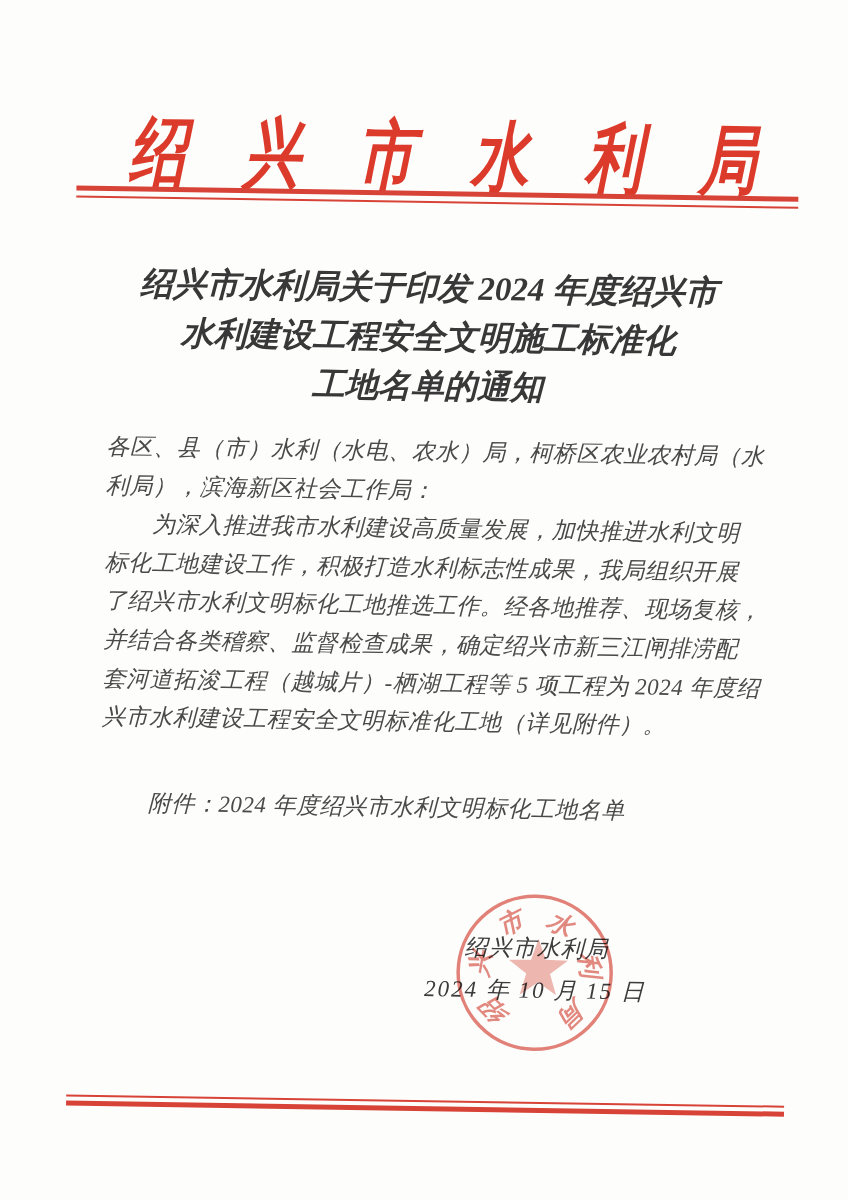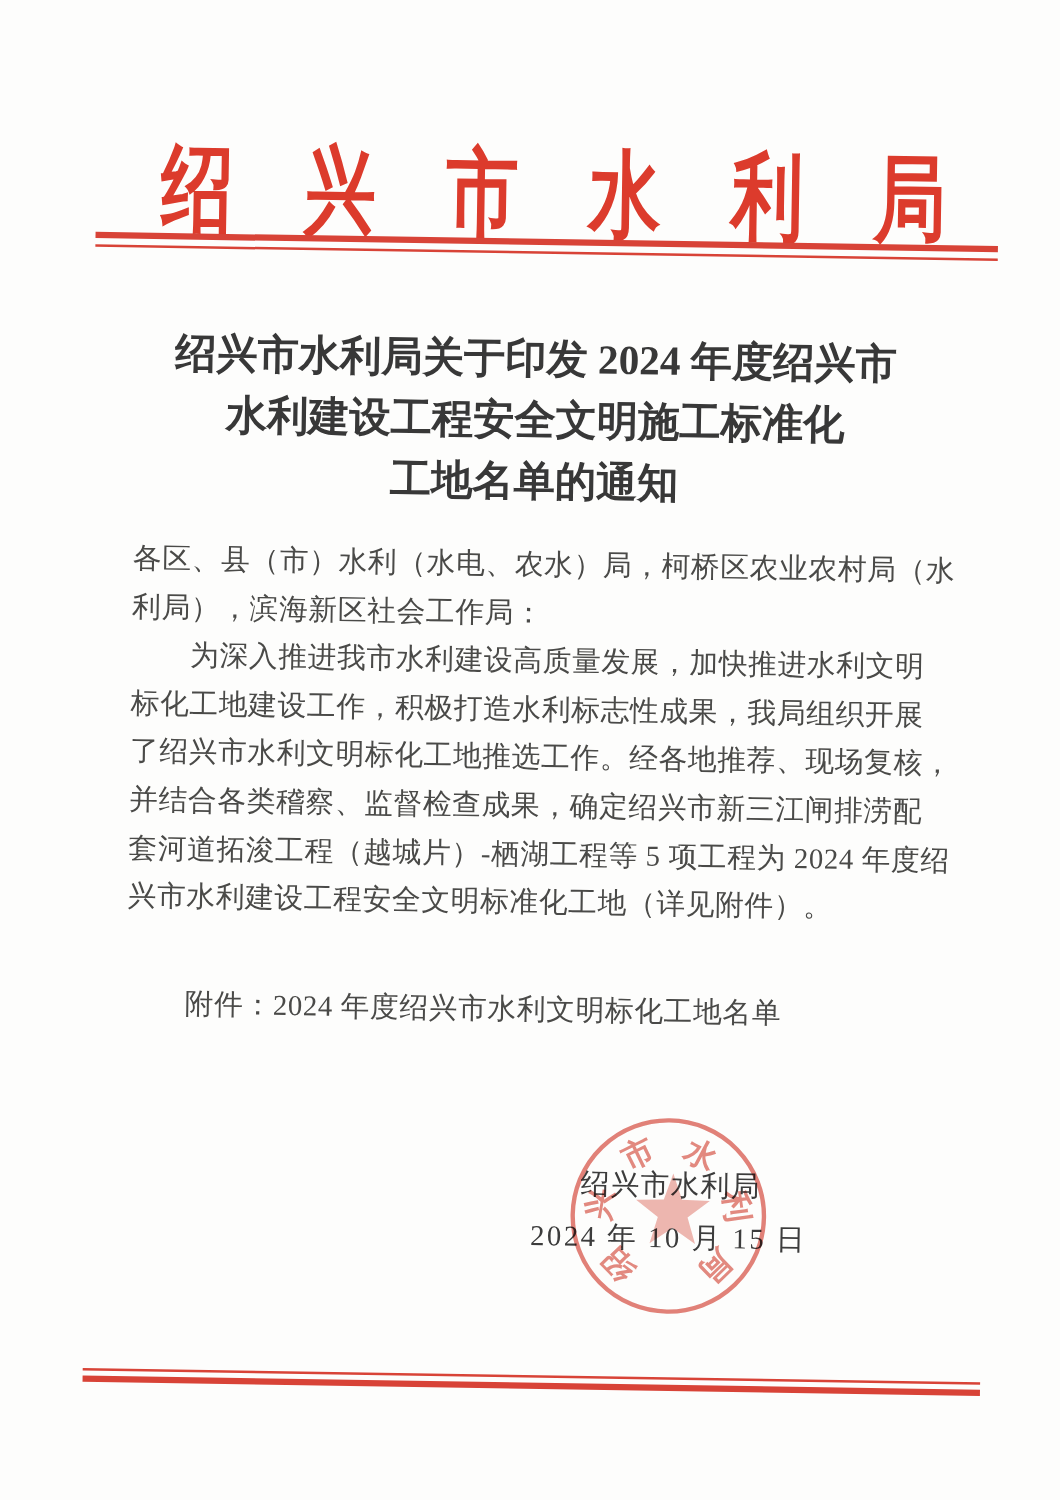--- a/index.html
+++ b/index.html
@@ -1,18 +1,19 @@
 <!DOCTYPE html>
 <html><head>
 <meta charset="utf-8">
 <style>
   html,body{margin:0;padding:0;background:#ffffff;}
   .page{
     position:relative;width:848px;height:1200px;background:#fdfdfc;overflow:hidden;
     font-family:"Liberation Serif","DejaVu Serif",serif;
+    font-style:italic;
   }
   .scan{
     position:absolute;inset:0;
     transform:rotate(0.9deg);
     transform-origin:50% 50%;
   }
   
   .masthead{
     position:absolute;left:122px;top:116px;width:866px;
     font-size:76px;line-height:80px;font-weight:700;

